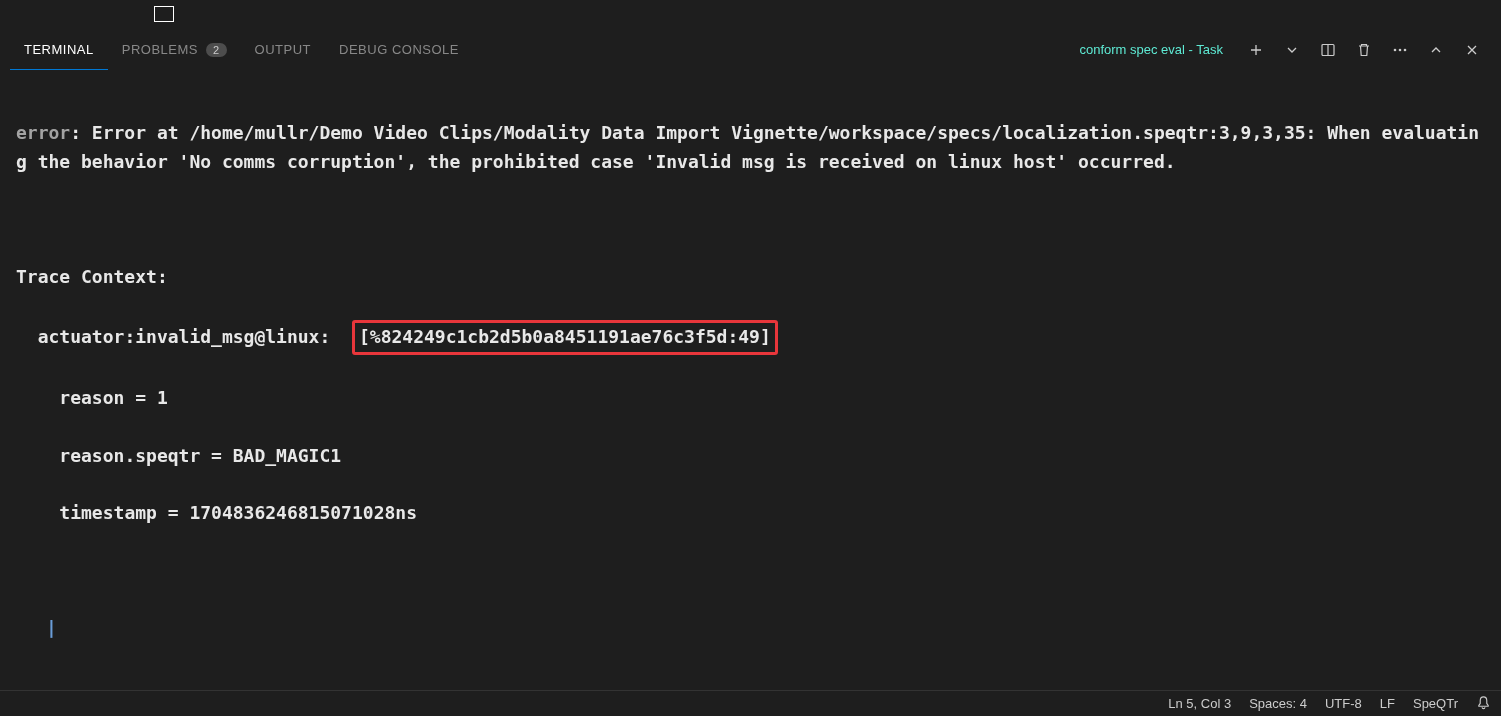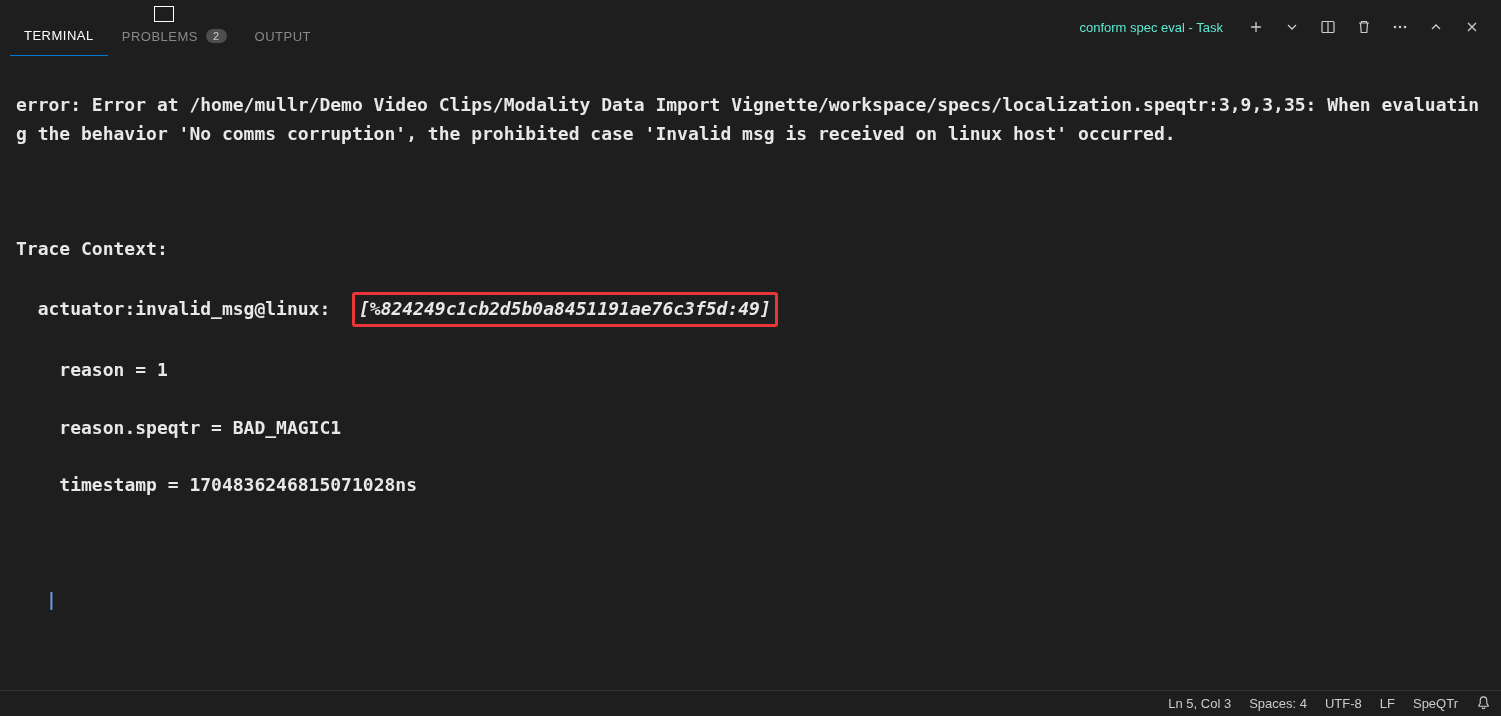--- a/index.html
+++ b/index.html
@@ -11,24 +11,25 @@
     background: #1e1e1e;
     color: #cccccc;
     font-family: 'Consolas', 'Menlo', 'Monaco', monospace;
     width: 1501px;
     height: 716px;
     overflow: hidden;
     position: relative;
   }
   .panel-header {
     display: flex;
-    align-items: flex-start;
+    align-items: center;
     height: 44px;
     padding: 16px 10px;
     border-bottom: 1px solid transparent;
+    margin-top: 28px;
   }
   .tabs {
     display: flex;
     align-items: center;
     gap: 0;
   }
   .tab {
     padding: 12px 14px;
     font-size: 13px;
     color: #888888;
@@ -80,31 +81,30 @@
   }
   .terminal-content {
     padding: 18px 16px;
     font-size: 18px;
     line-height: 1.6;
     font-weight: bold;
     white-space: pre-wrap;
     word-break: break-all;
   }
   .err-label {
-    color: #e5e5e5;
+    color: #a3a3a3;
   }
   .text-white {
     color: #e8e8e8;
   }
   .highlight-box {
     border: 3px solid #e8363b;
     padding: 0 4px;
     display: inline-block;
     border-radius: 3px;
-    font-style: italic;
   }
   .status-bar {
     position: absolute;
     bottom: 0;
     left: 0;
     right: 0;
     height: 26px;
     background: #1e1e1e;
     border-top: 1px solid #333333;
     display: flex;
@@ -147,20 +147,21 @@
 <div class="cursor-box"></div>
 
 <div class="panel-header">
   <div class="tabs">
     <div class="tab active">TERMINAL</div>
     <div class="tab">
       <span>PROBLEMS</span>
       <span class="badge">2</span>
     </div>
     <div class="tab">OUTPUT</div>
+    <div class="tab">DEBUG CONSOLE</div>
   </div>
   <div class="header-right">
     <div class="task-label">
       <span>
         <svg viewBox="0 0 16 16" fill="none" stroke="#f48771" stroke-width="1.3">
             <rect x="1.5" y="2.5" width="13" height="11" rx="1"></rect>
             <path d="M4 6l2.5 2L4 10M7.5 10h4"></path>
           </svg>
       </span>
       <span>conform spec eval - Task</span>

